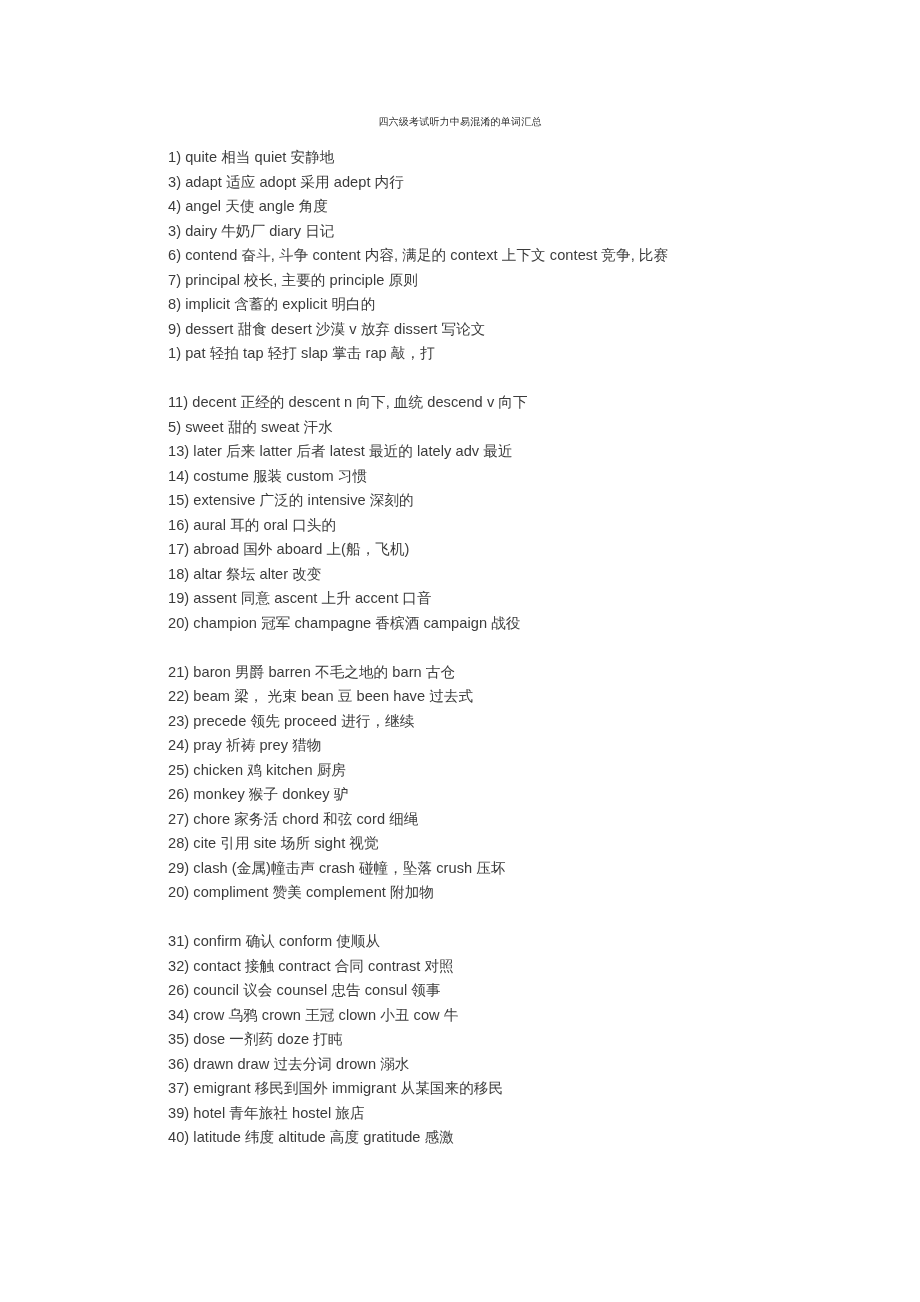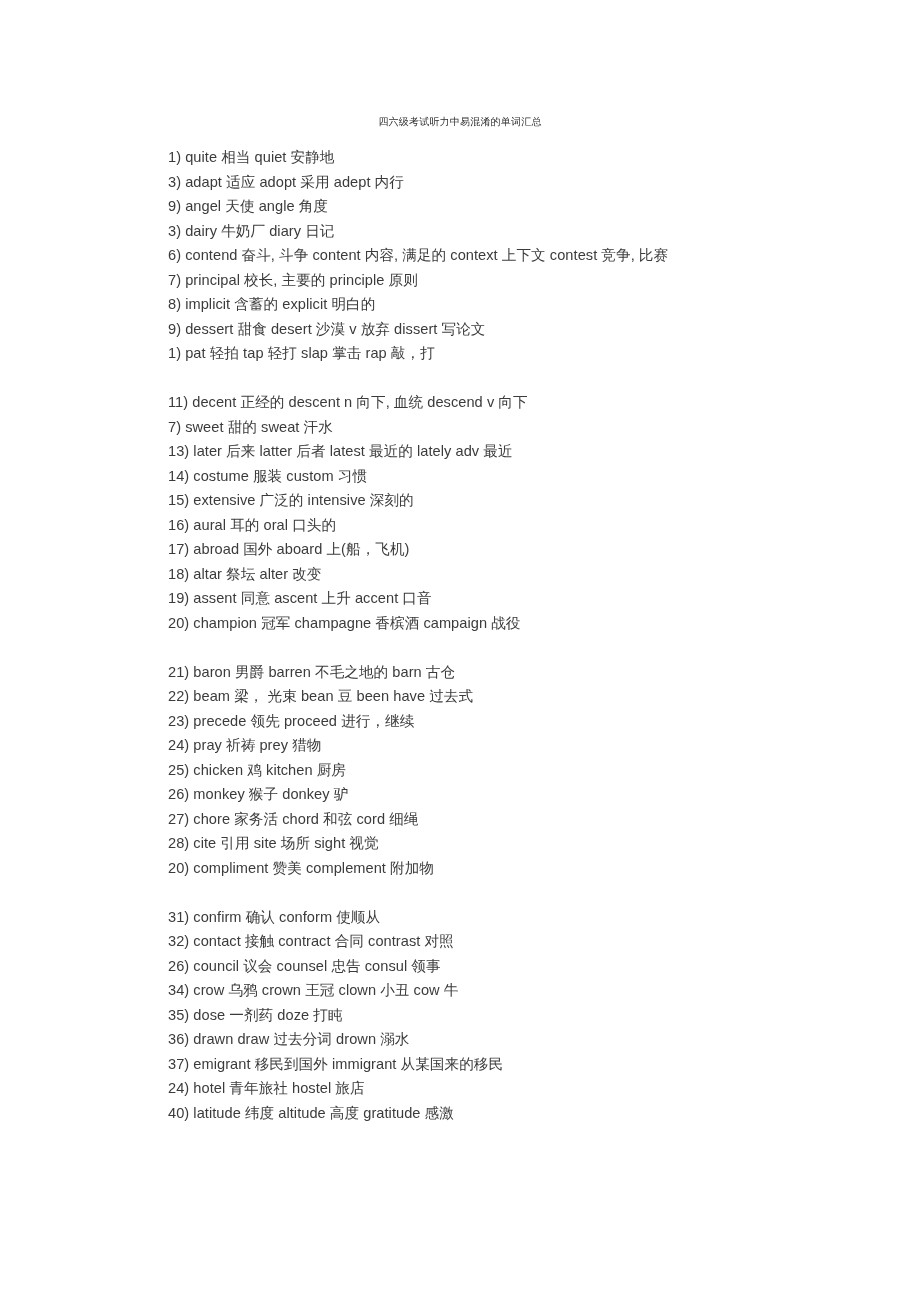--- a/index.html
+++ b/index.html
@@ -54,50 +54,51 @@
 </head>
 <body>
 
 <div id="page">
 
   <div id="doc-title">四六级考试听力中易混淆的单词汇总</div>
 
   <div id="entry-list">
       <div class="entry-line">1) quite  相当  quiet  安静地</div>
       <div class="entry-line">3) adapt  适应  adopt  采用  adept  内行</div>
-      <div class="entry-line">9) angel  天使  angle  角度</div>
+      <div class="entry-line">4) angel  天使  angle  角度</div>
       <div class="entry-line">3) dairy  牛奶厂  diary  日记</div>
       <div class="entry-line">6) contend  奋斗, 斗争  content  内容, 满足的  context  上下文  contest  竞争, 比赛</div>
       <div class="entry-line">7) principal  校长, 主要的  principle  原则</div>
       <div class="entry-line">8) implicit  含蓄的  explicit  明白的</div>
       <div class="entry-line">9) dessert  甜食  desert  沙漠 v  放弃  dissert  写论文</div>
       <div class="entry-line">1) pat  轻拍  tap  轻打  slap  掌击  rap  敲，打</div>
       <div class="entry-line group-break">11) decent  正经的  descent n  向下, 血统  descend v  向下</div>
-      <div class="entry-line">7) sweet  甜的  sweat  汗水</div>
+      <div class="entry-line">5) sweet  甜的  sweat  汗水</div>
       <div class="entry-line">13) later  后来  latter  后者  latest  最近的  lately adv  最近</div>
       <div class="entry-line">14) costume  服装  custom  习惯</div>
       <div class="entry-line">15) extensive  广泛的  intensive  深刻的</div>
       <div class="entry-line">16) aural  耳的  oral  口头的</div>
       <div class="entry-line">17) abroad  国外  aboard  上(船，飞机)</div>
       <div class="entry-line">18) altar  祭坛  alter  改变</div>
       <div class="entry-line">19) assent  同意  ascent  上升  accent  口音</div>
       <div class="entry-line">20) champion  冠军  champagne  香槟酒  campaign  战役</div>
       <div class="entry-line group-break">21) baron  男爵  barren  不毛之地的  barn  古仓</div>
       <div class="entry-line">22) beam  梁，  光束  bean  豆  been have  过去式</div>
       <div class="entry-line">23) precede  领先  proceed  进行，继续</div>
       <div class="entry-line">24) pray  祈祷  prey  猎物</div>
       <div class="entry-line">25) chicken  鸡  kitchen  厨房</div>
       <div class="entry-line">26) monkey  猴子  donkey  驴</div>
       <div class="entry-line">27) chore  家务活  chord  和弦  cord  细绳</div>
       <div class="entry-line">28) cite  引用  site  场所  sight  视觉</div>
+      <div class="entry-line">29) clash (金属)幢击声  crash  碰幢，坠落  crush  压坏</div>
       <div class="entry-line">20) compliment  赞美  complement  附加物</div>
       <div class="entry-line group-break">31) confirm  确认  conform  使顺从</div>
       <div class="entry-line">32) contact  接触  contract  合同  contrast  对照</div>
       <div class="entry-line">26) council  议会  counsel  忠告  consul  领事</div>
       <div class="entry-line">34) crow  乌鸦  crown  王冠  clown  小丑  cow  牛</div>
       <div class="entry-line">35) dose  一剂药  doze  打盹</div>
       <div class="entry-line">36) drawn draw  过去分词  drown  溺水</div>
       <div class="entry-line">37) emigrant  移民到国外  immigrant  从某国来的移民</div>
-      <div class="entry-line">24) hotel  青年旅社  hostel  旅店</div>
+      <div class="entry-line">39) hotel  青年旅社  hostel  旅店</div>
       <div class="entry-line">40) latitude  纬度  altitude  高度  gratitude  感激</div>
     </div>
 
 </div>
 
 </body></html>

